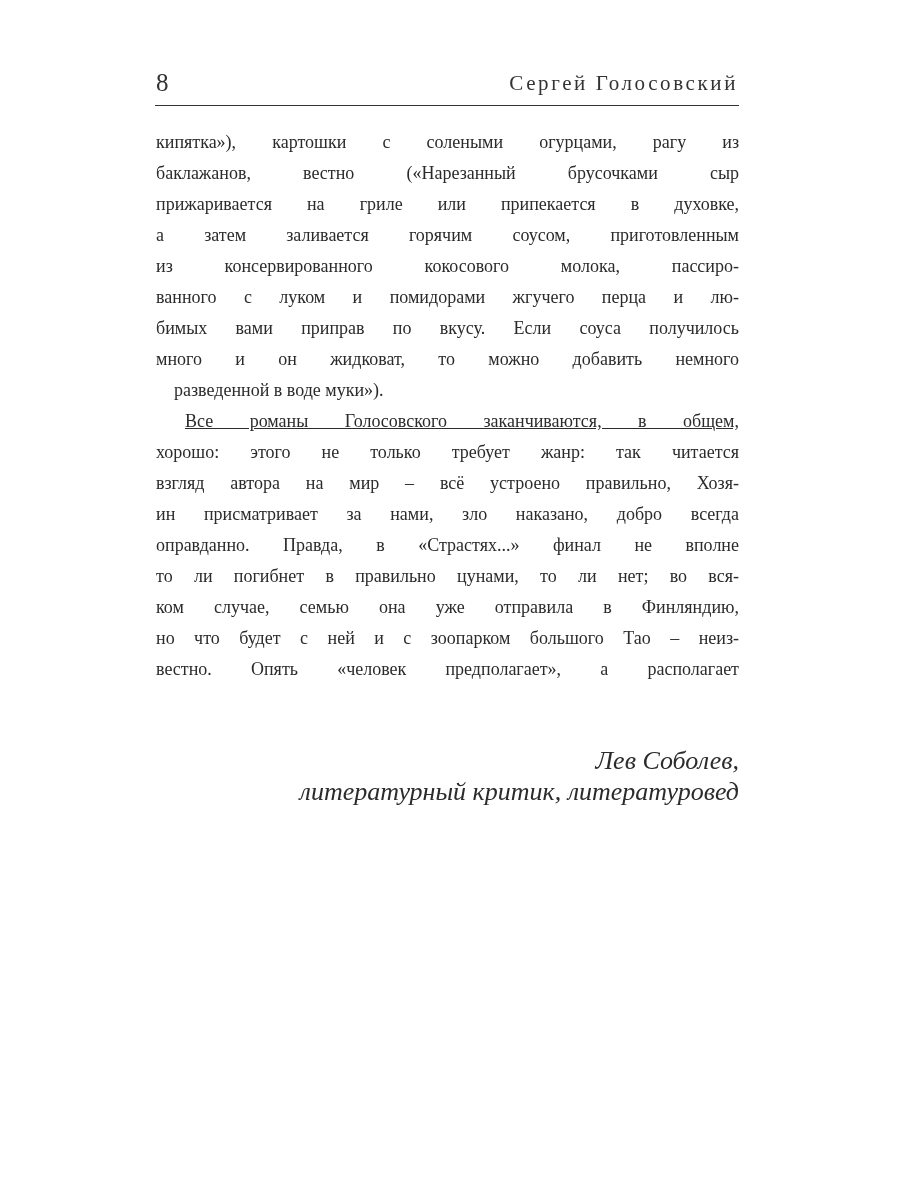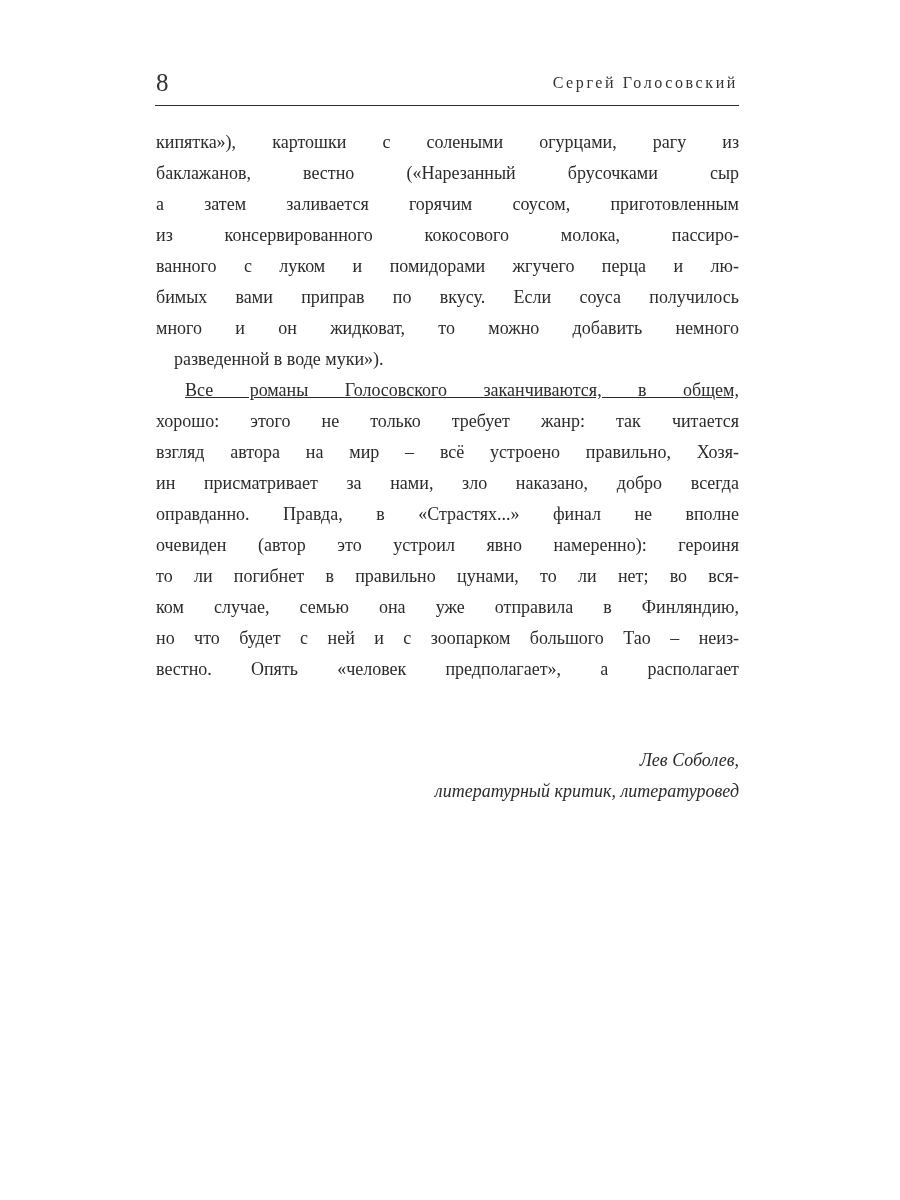--- a/index.html
+++ b/index.html
@@ -9,73 +9,73 @@
     background: #ffffff; color: #2b2b2b;
     font-family: "Liberation Serif", "DejaVu Serif", serif;
   }
   .running-head {
     position: absolute; left: 156px; top: 66px; width: 582px; height: 34px;
   }
   .folio {
     position: absolute; left: 0; top: 0; font-size: 25px; line-height: 34px; color: #333;
   }
   .head-title {
-    position: absolute; right: 0; top: 0; font-size: 16px; line-height: 34px;
+    position: absolute; right: 0; top: 0; font-size: 21px; line-height: 34px;
     letter-spacing: 2.6px; color: #333;
   }
   .rule {
     position: absolute; left: 155px; top: 105px; width: 584px; height: 0;
     border-top: 1.5px solid #333;
   }
   .body {
     position: absolute; left: 156px; top: 127px; width: 583px;
   }
   .line {
     display: block; height: 31px; line-height: 31px; font-size: 18px;
     white-space: nowrap; text-align: justify; text-align-last: justify;
     color: #2b2b2b;
   }
   .line.last { text-align-last: left; margin-left: 18px; }
   .line.indent { padding-left: 29px; text-decoration: underline; }
   .signature {
     position: absolute; left: 156px; top: 745px; width: 583px;
-    font-style: italic; text-align: right; font-size: 18px; line-height: 31px;
+    font-style: italic; text-align: right; font-size: 26px; line-height: 31px;
     color: #2b2b2b;
   }
   .signature div { white-space: nowrap; }
 </style>
 </head>
 <body>
 
 <div class="page">
 
   <div class="running-head">
     <span class="folio">8</span>
     <span class="head-title">Сергей Голосовский</span>
   </div>
   <div class="rule"></div>
 
   <div class="body">
     <div>
       <span class="line">кипятка»), картошки с солеными огурцами, рагу из</span>
       <span class="line">баклажанов, вестно («Нарезанный брусочками сыр</span>
+      <span class="line">прижаривается на гриле или припекается в духовке,</span>
       <span class="line">а затем заливается горячим соусом, приготовленным</span>
       <span class="line">из консервированного кокосового молока, пассиро-</span>
       <span class="line">ванного с луком и помидорами жгучего перца и лю-</span>
       <span class="line">бимых вами приправ по вкусу. Если соуса получилось</span>
       <span class="line">много и он жидковат, то можно добавить немного</span>
       <span class="line last">разведенной в воде муки»).</span>
     </div>
     <div>
       <span class="line indent">Все романы Голосовского заканчиваются, в общем,</span>
       <span class="line">хорошо: этого не только требует жанр: так читается</span>
       <span class="line">взгляд автора на мир – всё устроено правильно, Хозя-</span>
       <span class="line">ин присматривает за нами, зло наказано, добро всегда</span>
       <span class="line">оправданно. Правда, в «Страстях...» финал не вполне</span>
-      <span class="line">очевиден (автор это устроил явно намеренно): героиня</span>
       <span class="line">то ли погибнет в правильно цунами, то ли нет; во вся-</span>
       <span class="line">ком случае, семью она уже отправила в Финляндию,</span>
       <span class="line">но что будет с ней и с зоопарком большого Тао – неиз-</span>
       <span class="line">вестно. Опять «человек предполагает», а располагает</span>
     </div>
   </div>
 
   <div class="signature">
     <div>Лев Соболев,</div>
     <div>литературный критик, литературовед</div>

